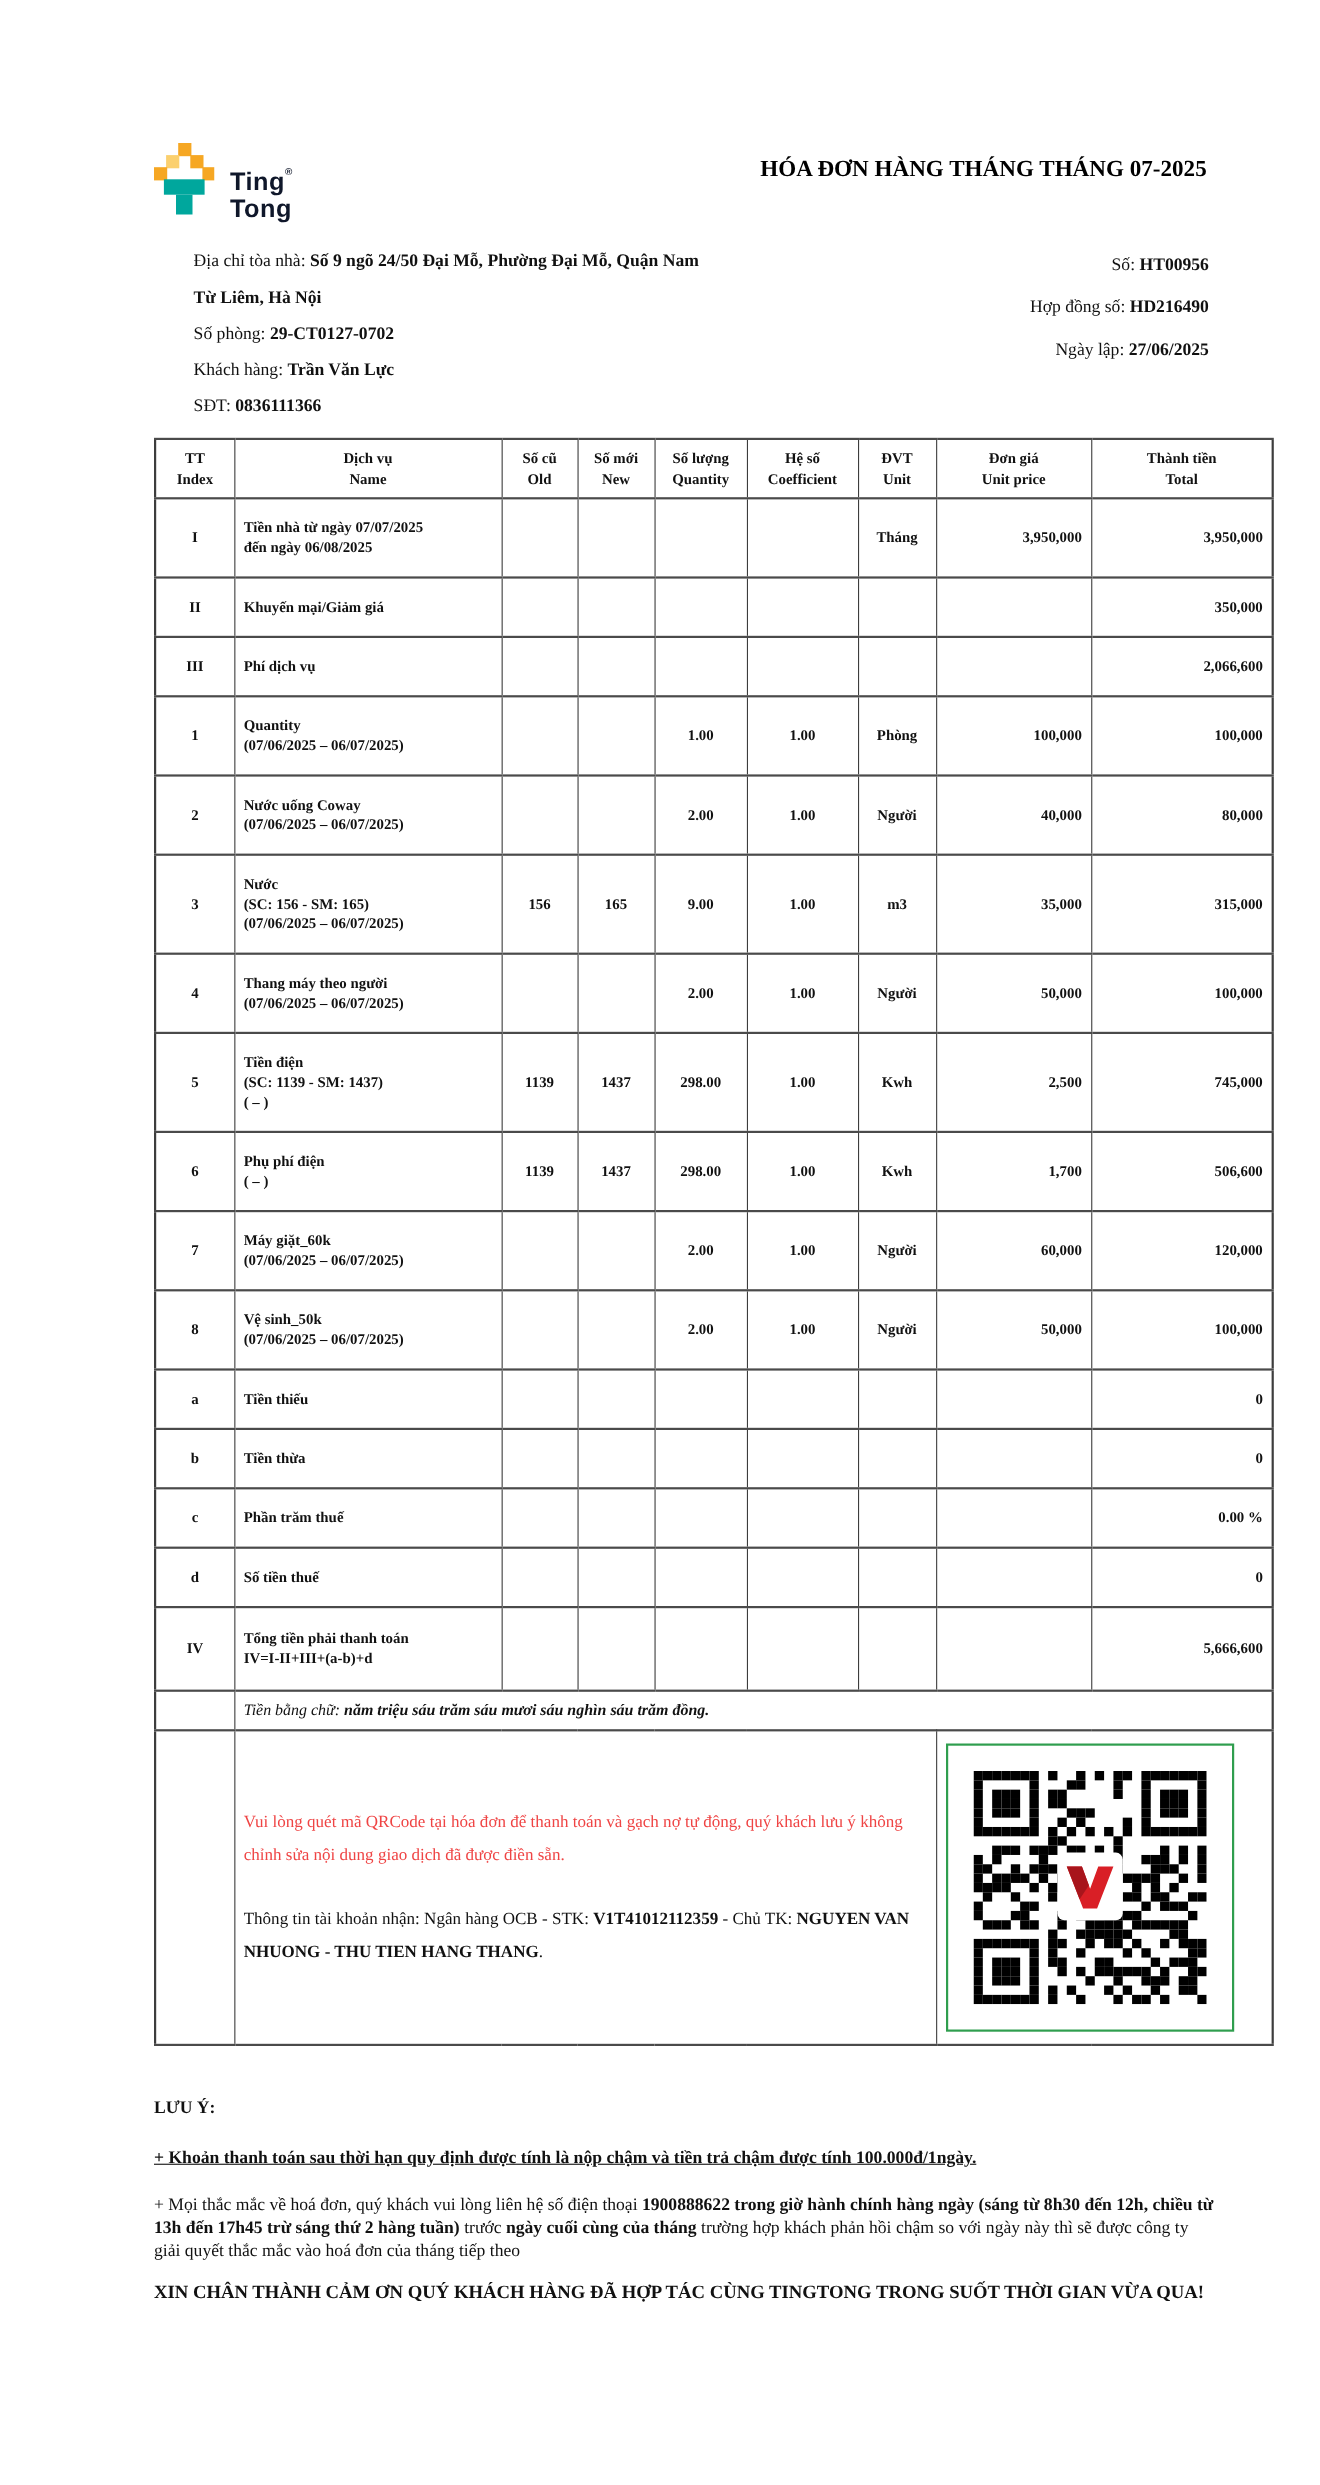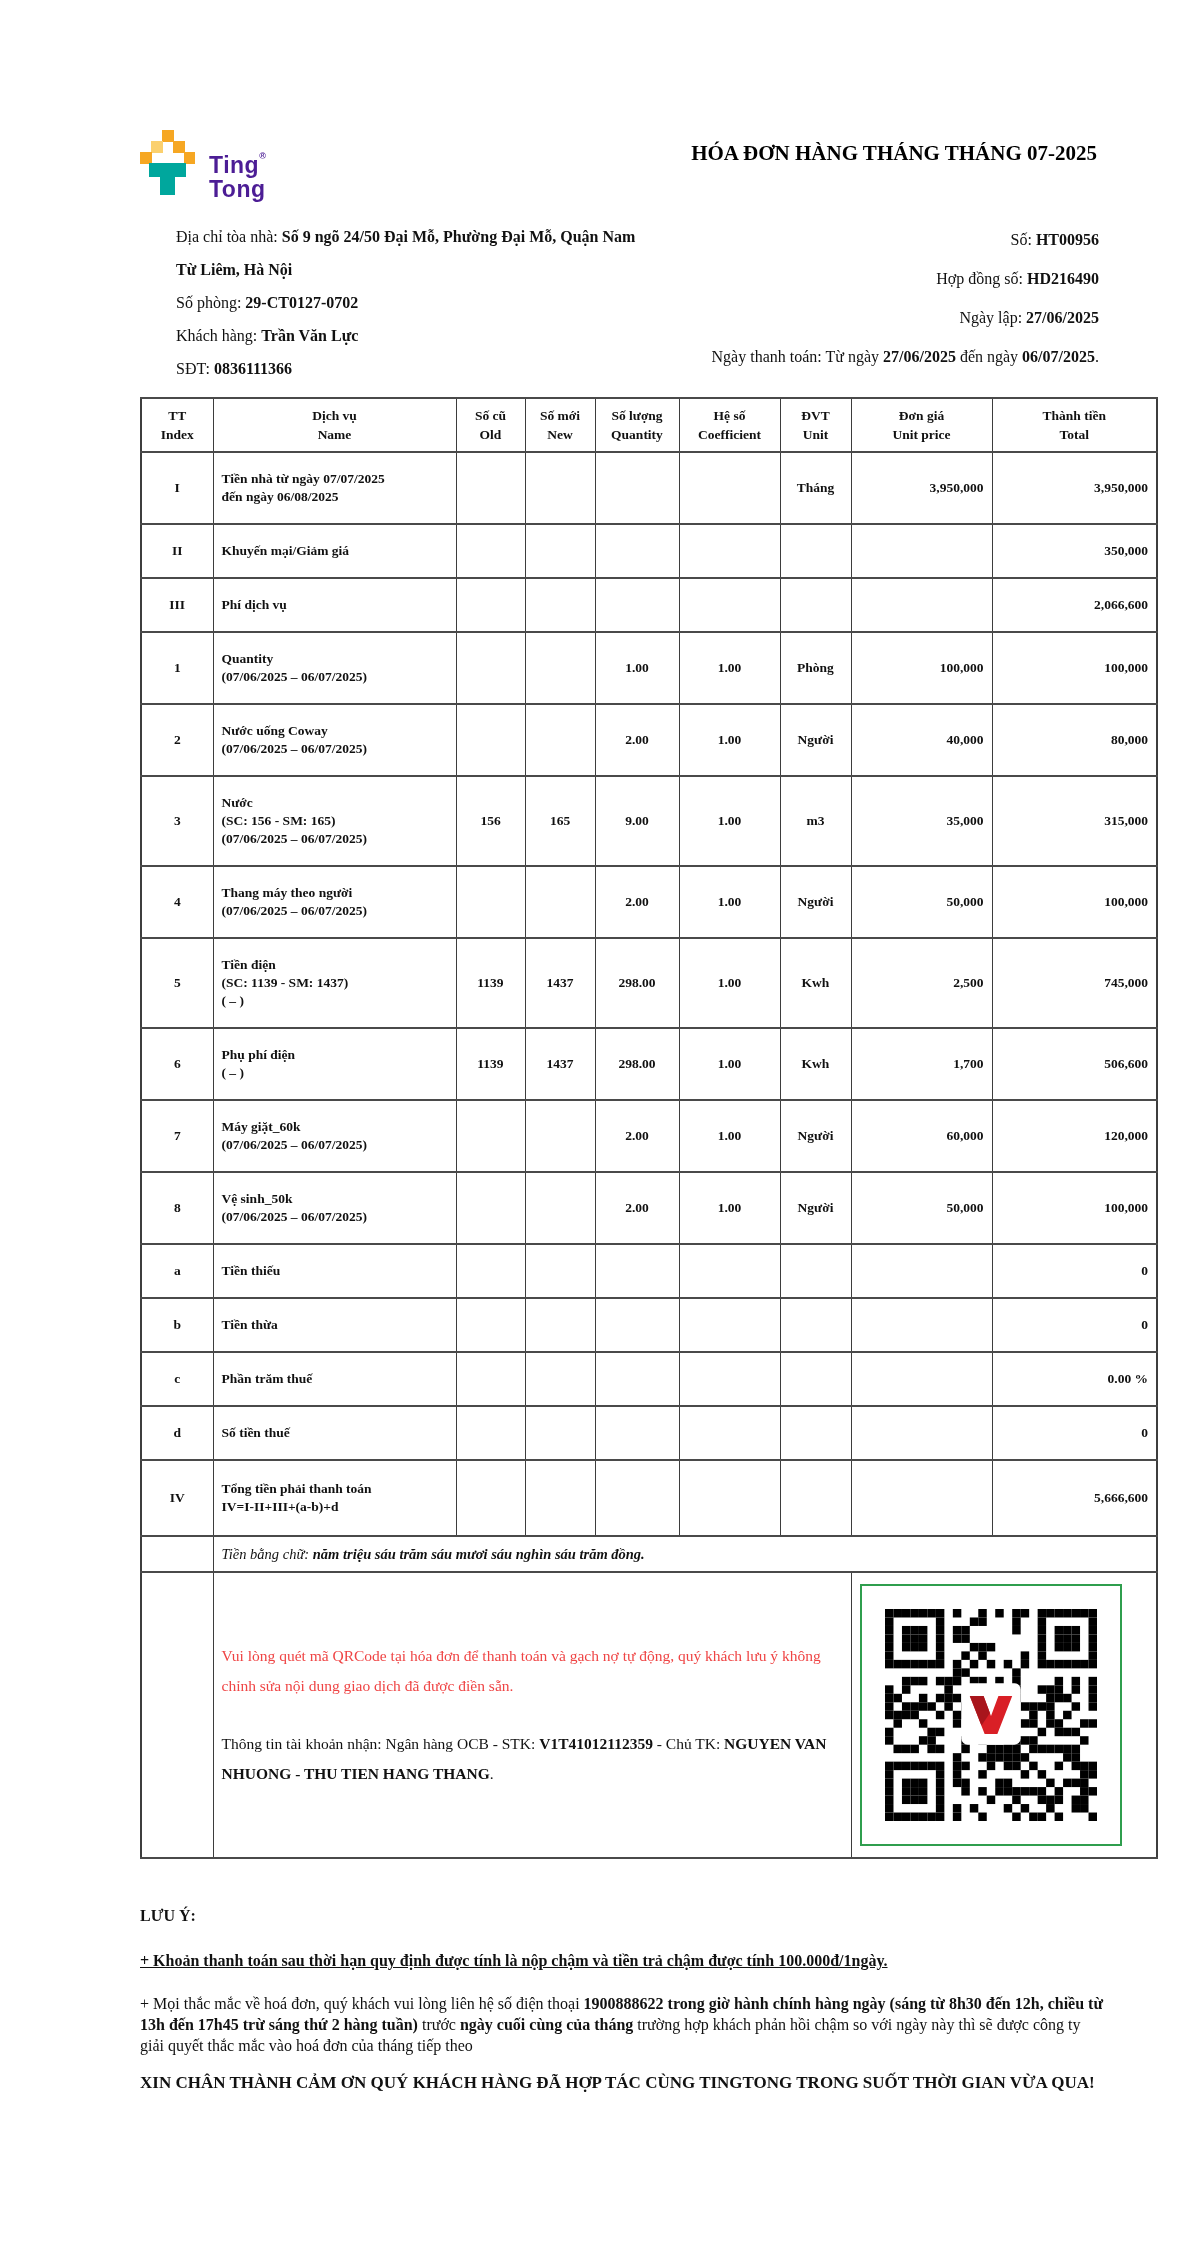--- a/index.html
+++ b/index.html
@@ -1,21 +1,21 @@
 <!DOCTYPE html>
 <html><head>
 <meta charset="utf-8">
 <style>
   html,body{margin:0;padding:0;background:#ffffff;}
   body{width:1200px;height:2259px;position:relative;font-family:"Liberation Serif",serif;color:#111;}
   .page{width:1017px;margin-left:140px;padding-top:130px;}
   
   .header-row{display:flex;justify-content:space-between;align-items:flex-start;}
   .logo{display:flex;align-items:flex-start;gap:14px;}
-  .logo-text{font-family:"Liberation Sans",sans-serif;font-weight:bold;color:#4c1d95;font-size:23px;line-height:24px;letter-spacing:.5px;padding-top:14px;}
+  .logo-text{font-family:"Liberation Sans",sans-serif;font-weight:bold;color:#0f172a;font-size:23px;line-height:24px;letter-spacing:.5px;padding-top:14px;}
   .logo-text sup{font-size:9px;vertical-align:14px;}
   .title{margin:8px 60px 0 0;width:440px;text-align:right;font-size:21px;line-height:30px;font-weight:bold;color:#000;}
   
   .info-row{display:flex;margin-top:14px;margin-left:36px;}
   .info-left{width:470px;font-size:16px;line-height:33px;}
   .info-right{flex:1;text-align:right;font-size:16px;line-height:39px;padding-right:58px;}
   .info-left p,.info-right p{margin:0;}
   b{font-weight:bold;}
   
   table.inv{border-collapse:collapse;width:1016px;margin-top:12px;table-layout:fixed;}
@@ -72,21 +72,20 @@
     <div class="info-left">
       <p><span>Địa chỉ tòa nhà: </span><b>Số 9 ngõ 24/50 Đại Mỗ, Phường Đại Mỗ, Quận Nam Từ Liêm, Hà Nội</b></p>
       <p><span>Số phòng: </span><b>29-CT0127-0702</b></p>
       <p><span>Khách hàng: </span><b>Trần Văn Lực</b></p>
       <p><span>SĐT: </span><b>0836111366</b></p>
     </div>
     <div class="info-right">
       <p><span>Số: </span><b>HT00956</b></p>
       <p><span>Hợp đồng số: </span><b>HD216490</b></p>
       <p><span>Ngày lập: </span><b>27/06/2025</b></p>
-      <p><span>Ngày thanh toán: Từ ngày </span><b>27/06/2025</b><span> đến ngày </span><b>06/07/2025</b><span>.</span></p>
     </div>
   </div>
 
   <table class="inv">
     <colgroup>
       <col style="width:72px">
         <col style="width:243px">
         <col style="width:69px">
         <col style="width:70px">
         <col style="width:84px">

